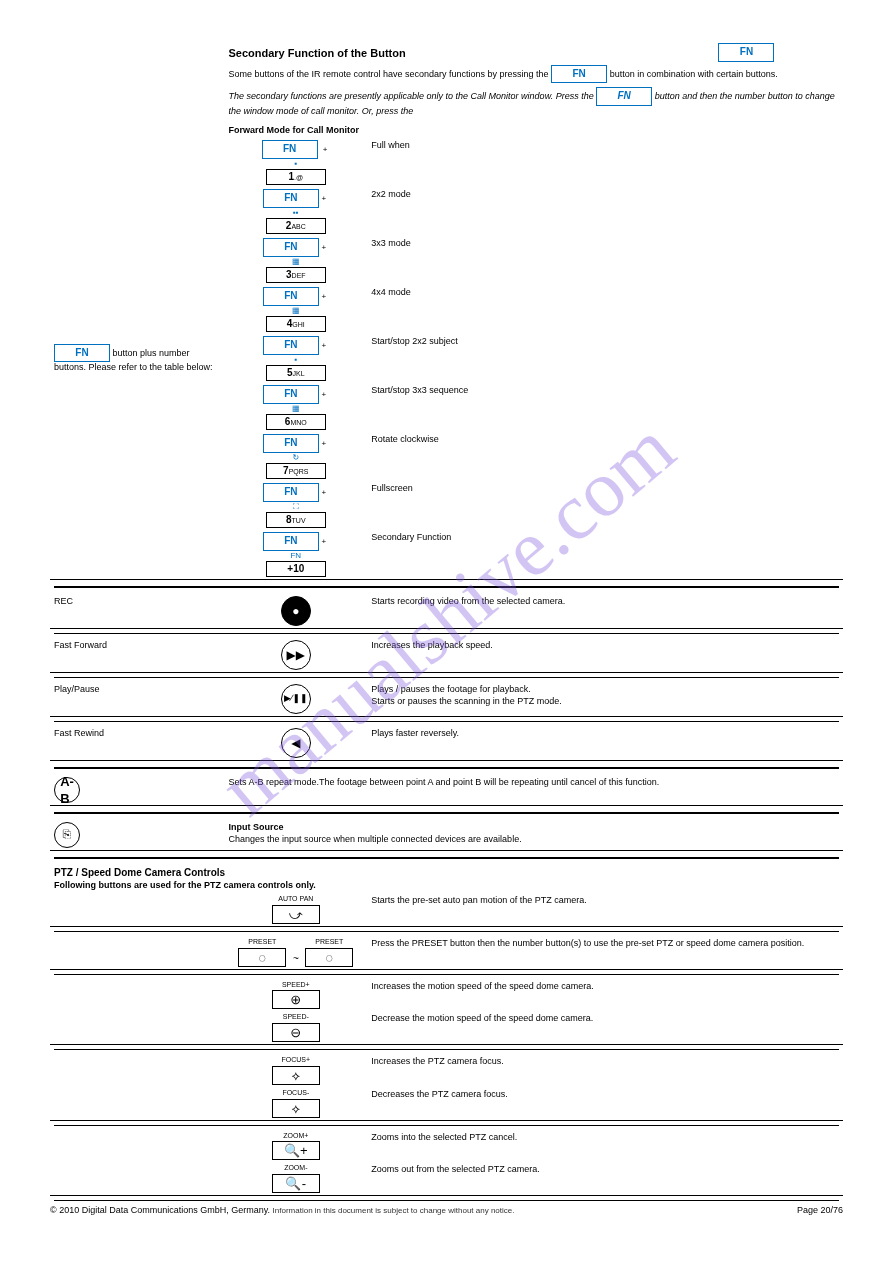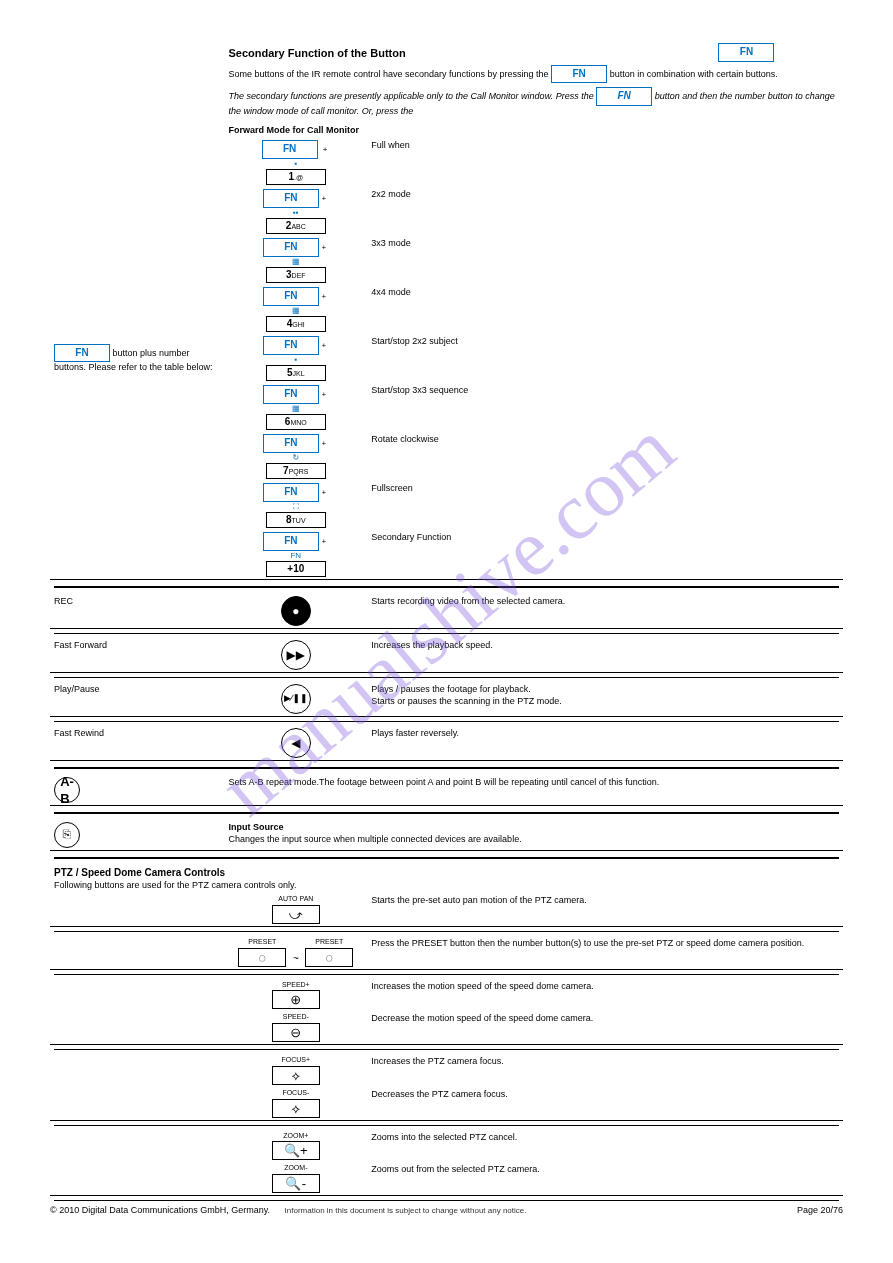--- a/index.html
+++ b/index.html
@@ -122,21 +122,21 @@
   .plus { font-size: 8px; display:inline-block; width:10px; text-align:center; vertical-align:middle;}
   .sect-head-row { font-weight: bold; }
   .footer {
     position: absolute;
     bottom: 20px;
     left: 50px;
     right: 50px;
     font-size: 9px;
   }
   .footer .right { float: right; }
-  .small-note { font-size: 8px; color:#333;margin-left:12px; }
+  .small-note { font-size: 8px; color:#333; }
 </style>
 </head>
 <body>
 
 <div class="page">
   <div class="watermark">manualshive.com</div>
 
   <table class="main">
 
     <tbody>
@@ -306,21 +306,21 @@
     </tr>
     <tr class="hr-row">
           <td colspan="3">
             <div class="section-hr"></div>
           </td>
         </tr>
 
     <tr class="sect-head-row">
       <td colspan="3">
         <span style="font-size:10px">PTZ / Speed Dome Camera Controls</span><br>
-        <span style="font-weight:normal">Following buttons are used for the PTZ camera controls only.</span>
+        <span style="font-weight:bold">Following buttons are used for the PTZ camera controls only.</span>
       </td>
     </tr>
 
     <tr>
       <td class="col-left"></td>
       <td class="col-btn">
         <span class="btn-group">
           <span class="btn-label">AUTO PAN</span>
           <span class="btn-box">⤻</span>
         </span>

